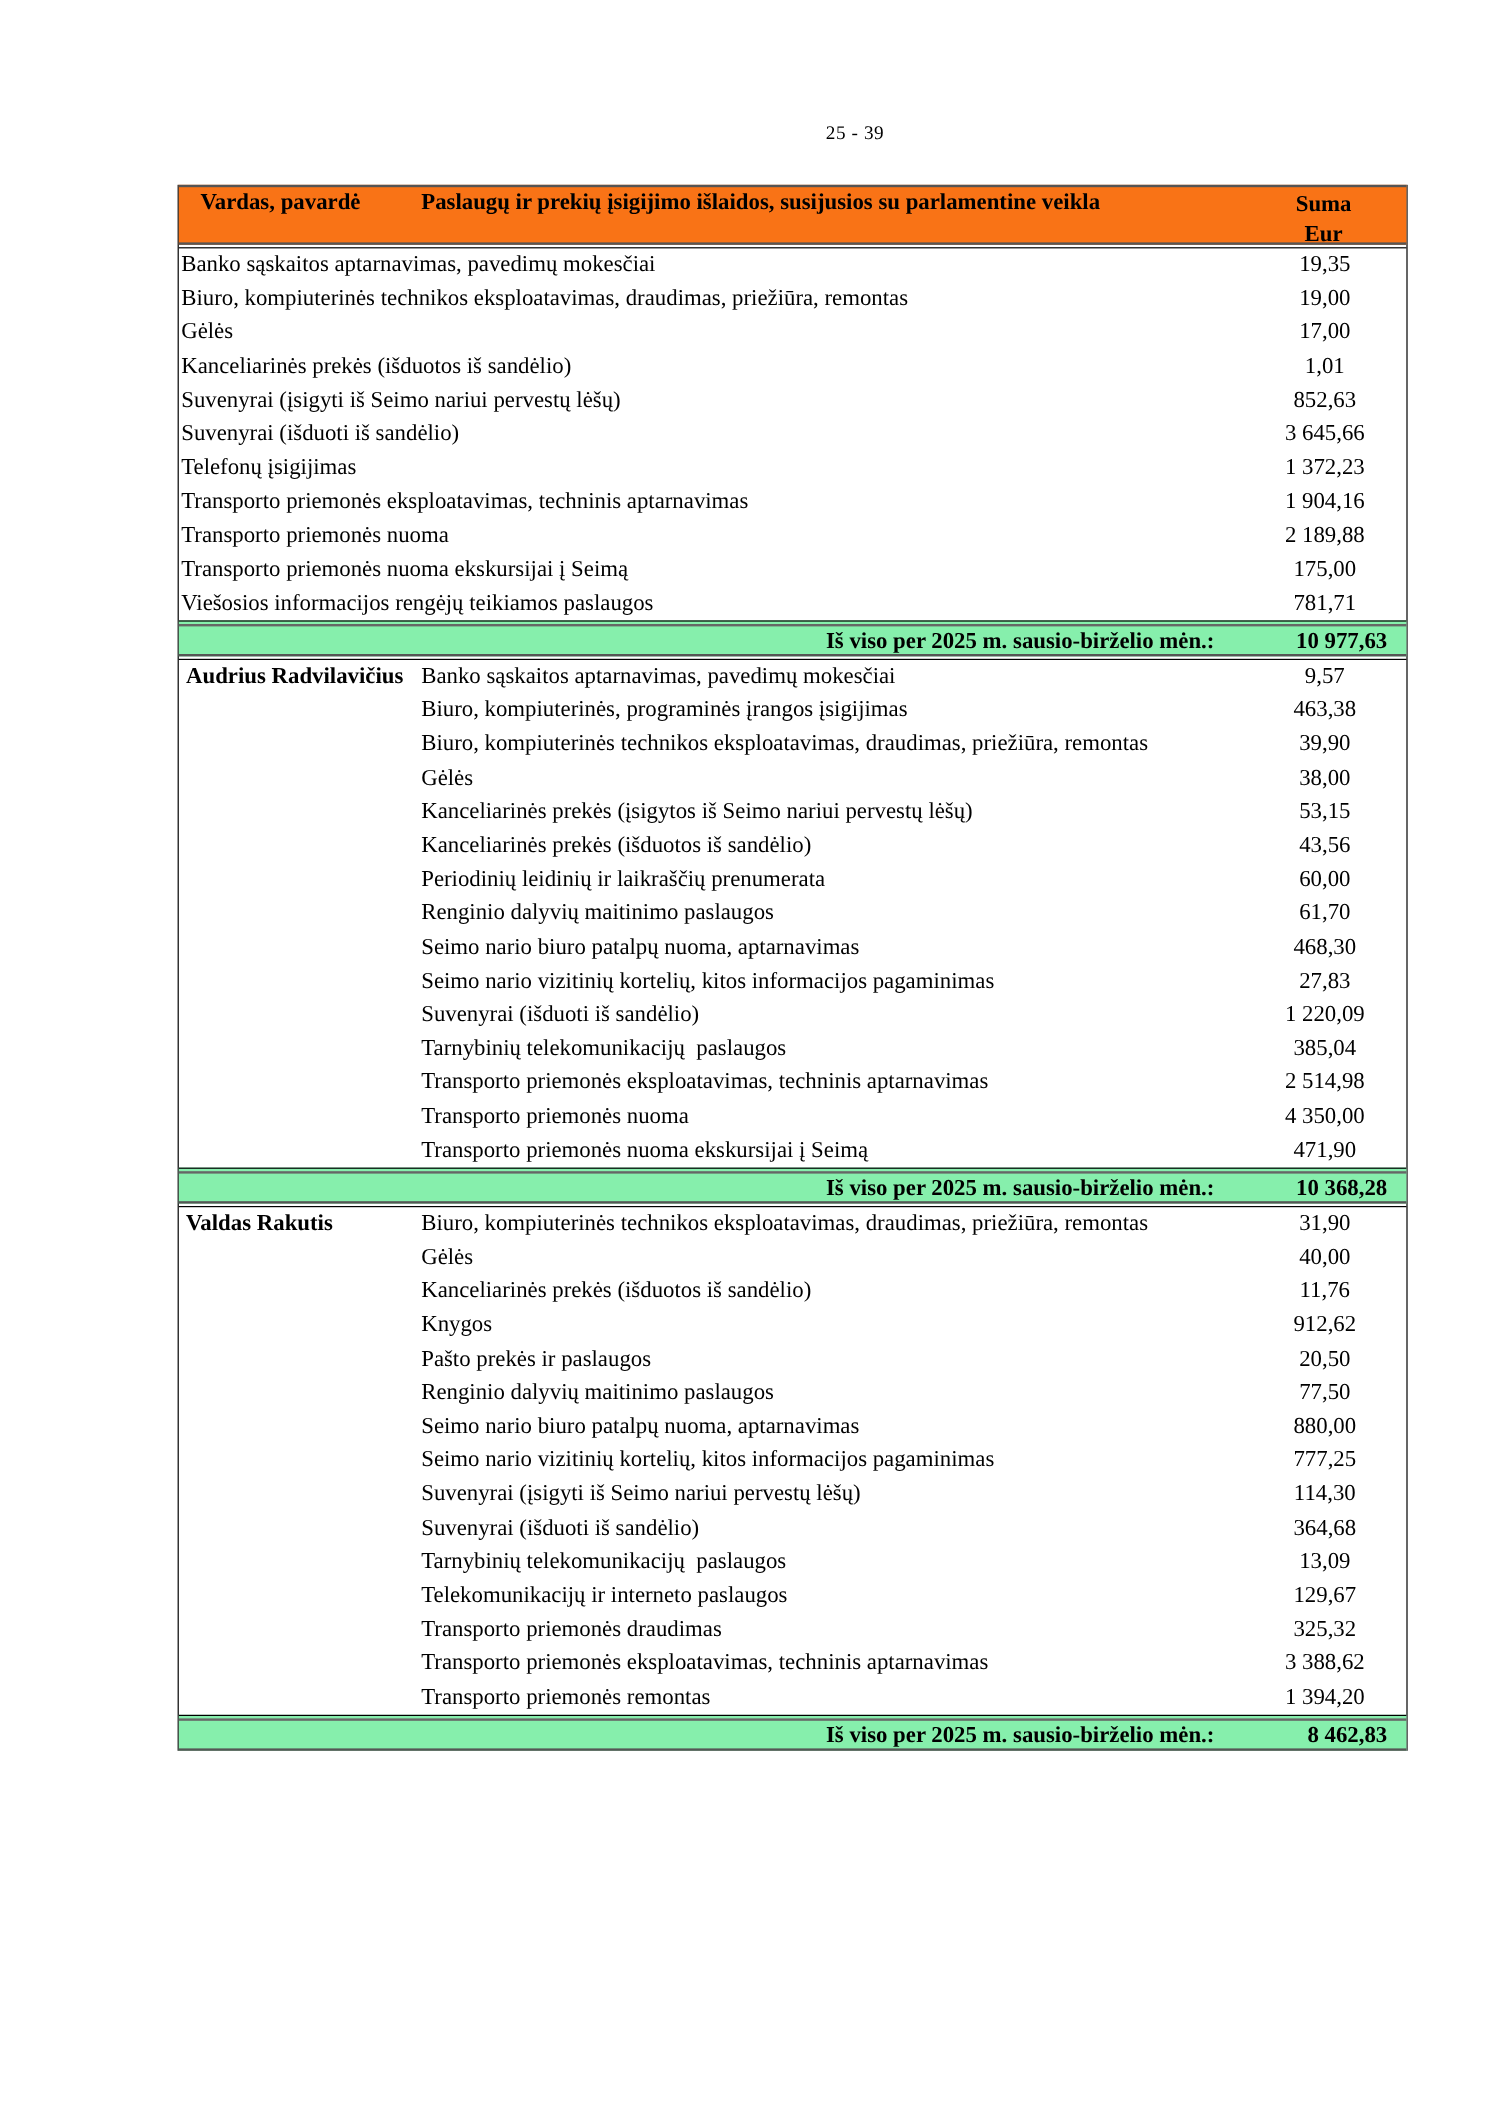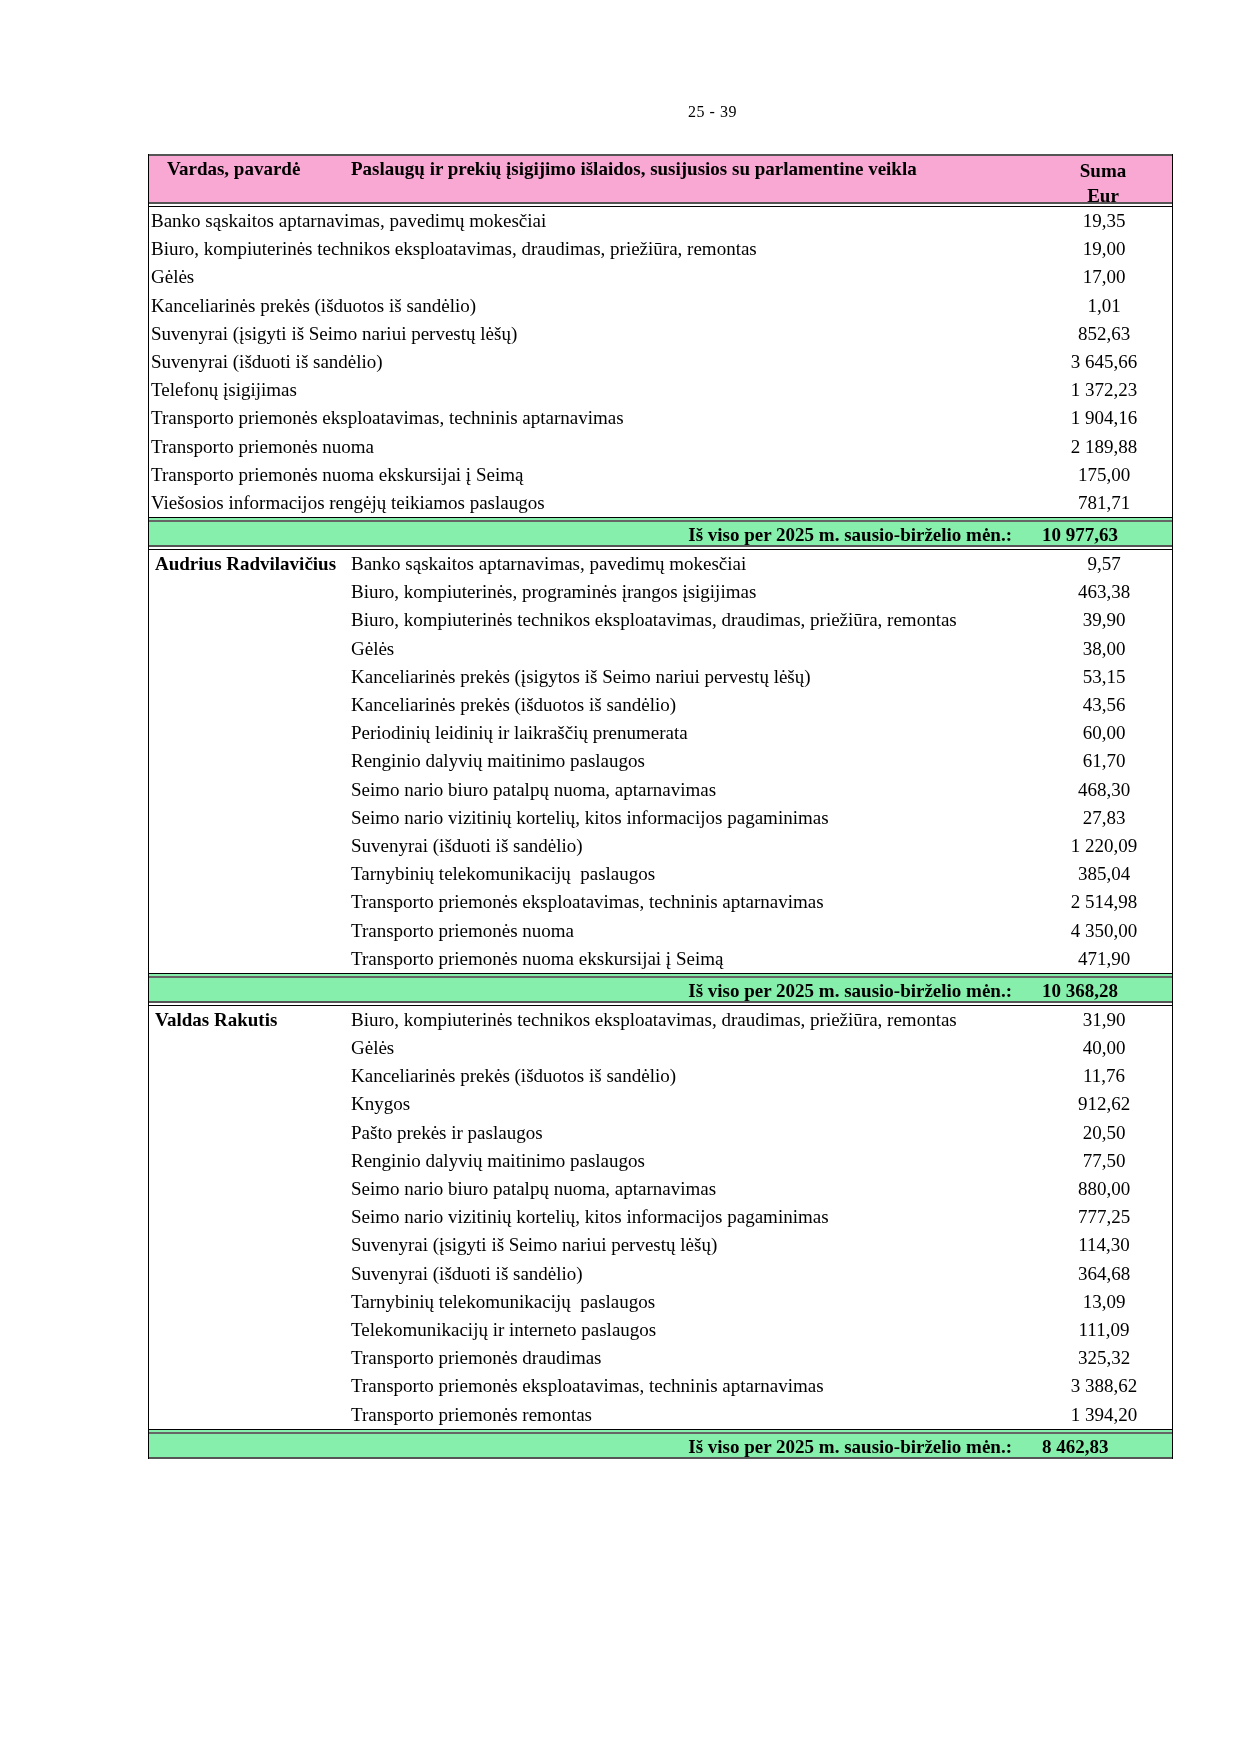--- a/index.html
+++ b/index.html
@@ -2,40 +2,40 @@
 <html><head>
 <meta charset="utf-8">
 <style>
   html, body { margin: 0; padding: 0; background: #ffffff; }
   body { width: 1240px; height: 1755px; position: relative; overflow: hidden;
          font-family: "Liberation Serif", "DejaVu Serif", serif; color: #000; }
   .page-number { position: absolute; top: 103px; left: 0; width: 1425px; text-align: center;
                  font-size: 16px; letter-spacing: 0.5px; }
   .table { position: absolute; left: 148px; top: 154px; width: 1025px;
            border-left: 1.5px solid #000; border-right: 1.5px solid #000; box-sizing: border-box; }
-  .hdr { display: flex; height: 50px; background: #f9a8d4;
+  .hdr { display: flex; height: 50px; background: #f97316;
          border-top: 2px solid #555; border-bottom: 2px solid #555; box-sizing: border-box;
          font-weight: bold; font-size: 19px; }
   .hdr .c-name { width: 200px; padding: 2px 0 0 18px; box-sizing: border-box; }
   .hdr .c-desc { flex: 1; padding: 2px 0 0 2px; }
   .hdr .c-val { width: 130px; text-align: center; padding: 2px 8px 0 0; box-sizing: border-box; line-height: 25px; }
   .sep-top { height: 2px; border-bottom: 1px solid #000; }
   .section { display: flex; }
   .section .name-col { width: 200px; box-sizing: border-box; padding-left: 6px;
                        font-weight: bold; font-size: 19px; line-height: 28.2px; }
   .section .rows { flex: 1; }
   .row { display: flex; height: 28.2px; line-height: 28.2px; font-size: 19px; }
   .row .desc { flex: 1; padding-left: 2px; white-space: pre; }
   .row .val { width: 130px; text-align: center; padding-right: 6px; box-sizing: border-box; }
   .total { display: flex; height: 30px; line-height: 28px; background: #86efac;
            border-top: 1.5px solid #000; box-sizing: border-box; position: relative;
            font-weight: bold; font-size: 19px; border-bottom: 2px solid #555; }
   .total::before { content: ""; position: absolute; left: 0; right: 0; top: 2px; border-top: 2px solid #666; }
   .total .label { flex: 1; text-align: right; padding-right: 30px; padding-top: 3px; }
-  .total .val { width: 130px; padding-right: 16px; box-sizing: border-box; padding-top: 3px; }
+  .total .val { width: 130px; text-align: right; padding-right: 16px; box-sizing: border-box; padding-top: 3px; }
 </style>
 </head>
 <body>
 
 <div class="page-number">25 - 39</div>
 
 <div class="table">
   <div class="hdr">
     <div class="c-name">Vardas, pavardė</div>
     <div class="c-desc">Paslaugų ir prekių įsigijimo išlaidos, susijusios su parlamentine veikla</div>
@@ -211,21 +211,21 @@
           <div class="row">
             <div class="desc">Suvenyrai (išduoti iš sandėlio)</div>
             <div class="val">364,68</div>
           </div>
           <div class="row">
             <div class="desc">Tarnybinių telekomunikacijų  paslaugos</div>
             <div class="val">13,09</div>
           </div>
           <div class="row">
             <div class="desc">Telekomunikacijų ir interneto paslaugos</div>
-            <div class="val">111,09</div>
+            <div class="val">129,67</div>
           </div>
           <div class="row">
             <div class="desc">Transporto priemonės draudimas</div>
             <div class="val">325,32</div>
           </div>
           <div class="row">
             <div class="desc">Transporto priemonės eksploatavimas, techninis aptarnavimas</div>
             <div class="val">3 388,62</div>
           </div>
           <div class="row">

